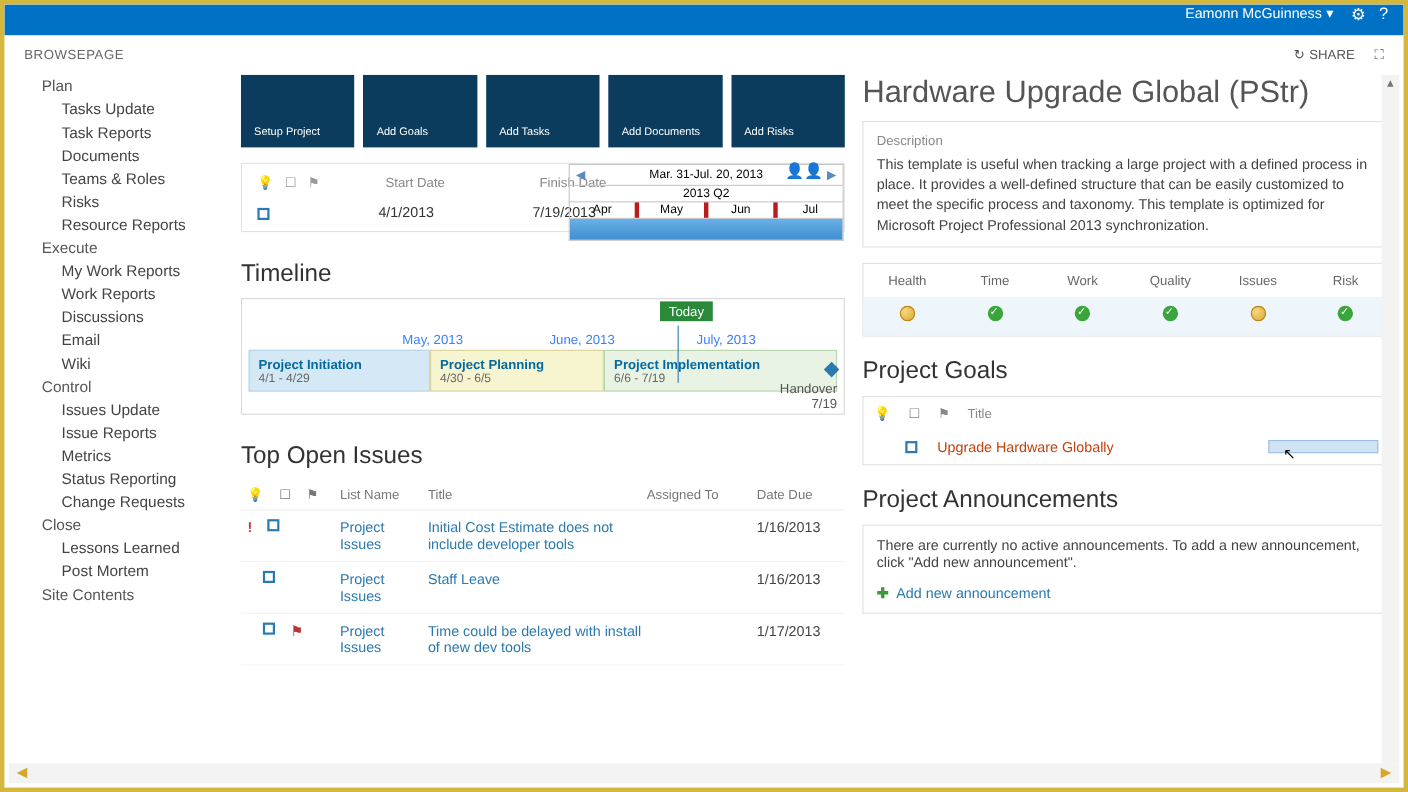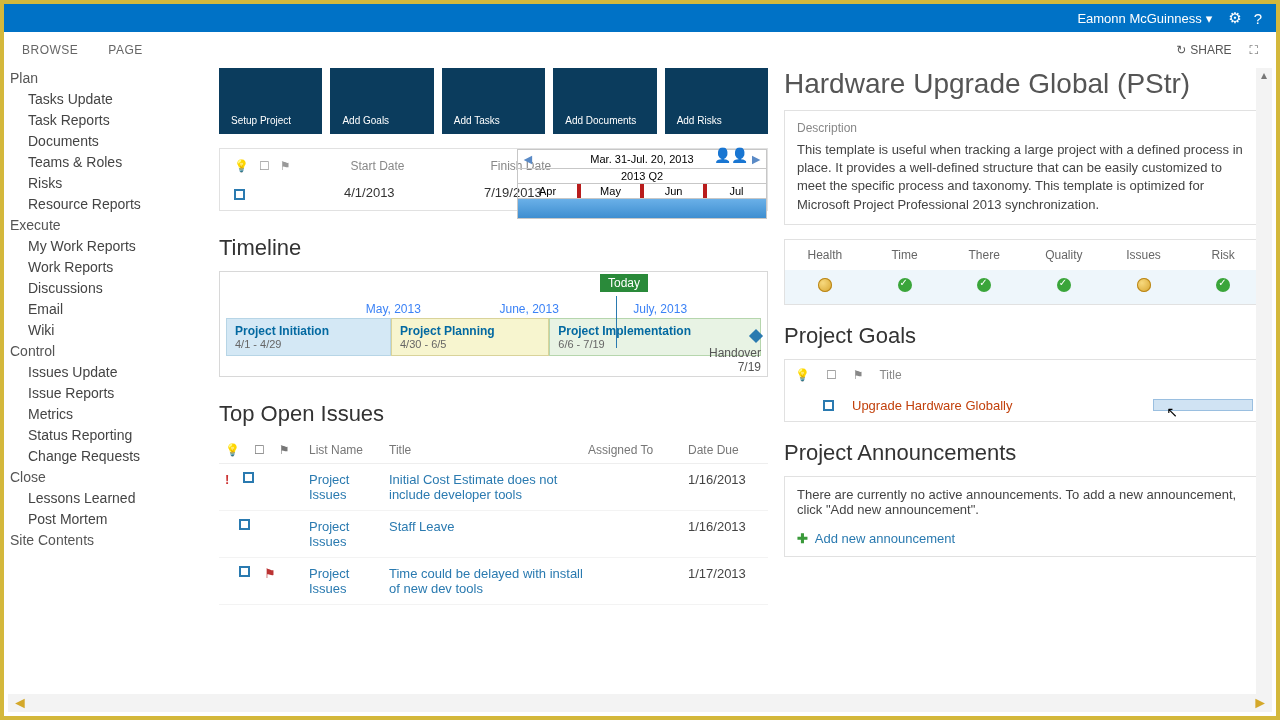--- a/index.html
+++ b/index.html
@@ -1,27 +1,27 @@
 <!DOCTYPE html>
 <html><head>
 <meta charset="utf-8">
 <style>
 *{margin:0;padding:0;box-sizing:border-box;font-family:"Segoe UI",Arial,sans-serif}
 body{background:#fff;border:4px solid #d4b83b;width:1280px;height:720px;position:relative;overflow:hidden}
-.ribbon{background:#0072c6;height:28px;display:flex;justify-content:flex-end;align-items:center;padding:0 8px;color:#fff;font-size:13px}
+.ribbon{background:#0072c6;height:28px;display:flex;justify-content:flex-end;align-items:flex-start;padding:0 8px;color:#fff;font-size:13px}
 .ribbon-user{display:flex;align-items:center;gap:4px;margin-right:10px;cursor:pointer}
 .ribbon-icon{margin:0 6px;cursor:pointer;font-size:15px}
 .sub-ribbon{height:36px;display:flex;align-items:center;justify-content:space-between;padding:0 18px;font-size:12px;color:#666}
-.sub-ribbon-left{display:flex;gap:30px}
+.sub-ribbon-left{display:flex;}
 .sub-ribbon-tab{cursor:pointer;letter-spacing:.5px}
 .sub-ribbon-right{display:flex;align-items:center;gap:18px;color:#555}
 .share{display:flex;align-items:center;gap:4px;cursor:pointer}
 
 .layout{display:flex;height:calc(100% - 64px - 20px)}
-.sidebar{width:215px;padding:0 0 0 6px;font-size:14px;color:#444;overflow:hidden}
+.sidebar{width:215px;padding:0 0 0 34px;font-size:14px;color:#444;overflow:hidden}
 .nav-group{margin:2px 0;cursor:pointer;color:#555}
 .nav-item{margin:5px 0 5px 18px;cursor:pointer;color:#444}
 
 .main{flex:1;overflow:hidden;padding-right:12px;position:relative}
 .cols{display:flex;gap:16px}
 .left-col{flex:1;min-width:0}
 .right-col{width:480px}
 
 .tiles{display:flex;gap:8px;margin-bottom:14px}
 .tile{width:152px;height:66px;background:#0b3c5d;position:relative;cursor:pointer}
@@ -297,21 +297,21 @@
       <div class="right-col">
         <div class="proj-title">Hardware Upgrade Global (PStr)</div>
         <div class="desc-box">
           <div class="desc-label">Description</div>
           <div class="desc-text">This template is useful when tracking a large project with a defined process in place. It provides a well-defined structure that can be easily customized to meet the specific process and taxonomy. This template is optimized for Microsoft Project Professional 2013 synchronization.</div>
         </div>
         <div class="kpi-box">
           <div class="kpi-head" id="kpih">
               <div>Health</div>
               <div>Time</div>
-              <div>There</div>
+              <div>Work</div>
               <div>Quality</div>
               <div>Issues</div>
               <div>Risk</div>
             </div>
           <div class="kpi-row" id="kpir">
               <div><span class="dot-a"></span></div>
               <div><span class="chk"></span></div>
               <div><span class="chk"></span></div>
               <div><span class="chk"></span></div>
               <div><span class="dot-a"></span></div>

